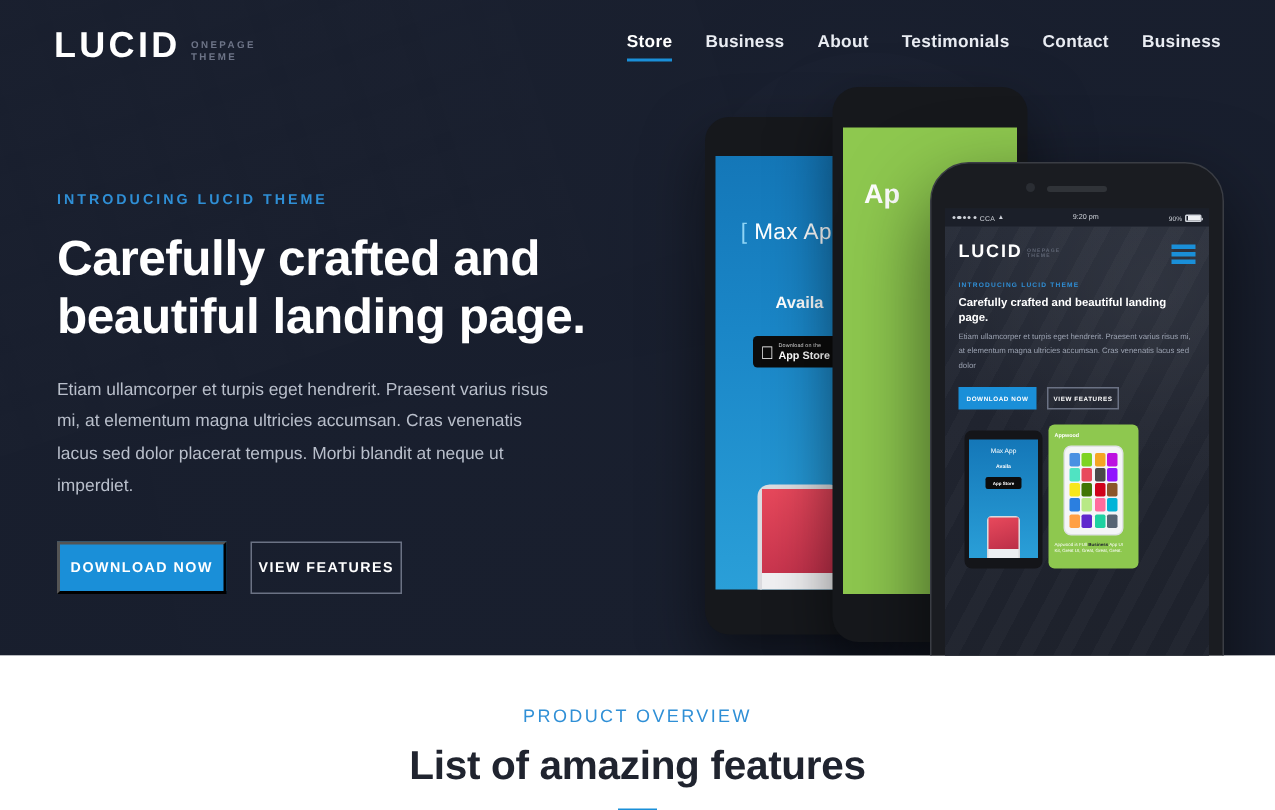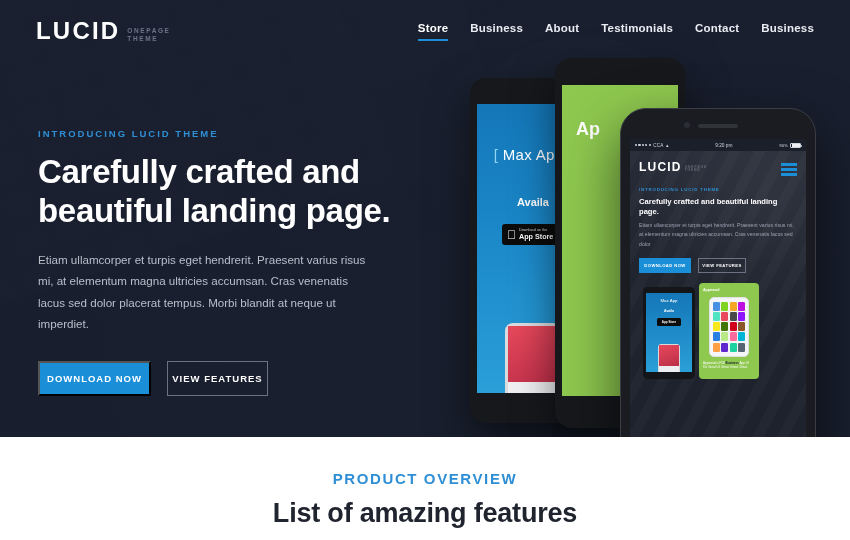--- a/index.html
+++ b/index.html
@@ -210,21 +210,21 @@
   }
   .ms-grid-phone i { display:block; border-radius:1.2px; }
   .ms-green-txt { margin-top:4px; color:#fff; font-size:3px; line-height:1.5; }
   .ms-green-txt b { color:#20242f; }
 
   
   .features {
     position:absolute; left:0; top:437px; width:850px; height:103px;
     background:#ffffff; text-align:center; padding-top:33px;
   }
-  .feat-eyebrow { color:#2f8fd6; font-size:15px; font-weight:700; letter-spacing:1.6px; }
+  .feat-eyebrow { color:#2f8fd6; font-size:12px; font-weight:400; letter-spacing:1.6px; }
   .feat-title { margin-top:11px; color:#20242f; font-size:27px; font-weight:700; letter-spacing:-.2px; }
   .feat-divider { margin:13px auto 0; width:26px; height:2.5px; background:#1a8fd8; }
 </style>
 </head>
 <body>
 
 <div class="page">
 
   <section class="hero">
     <div class="bg-photo">

